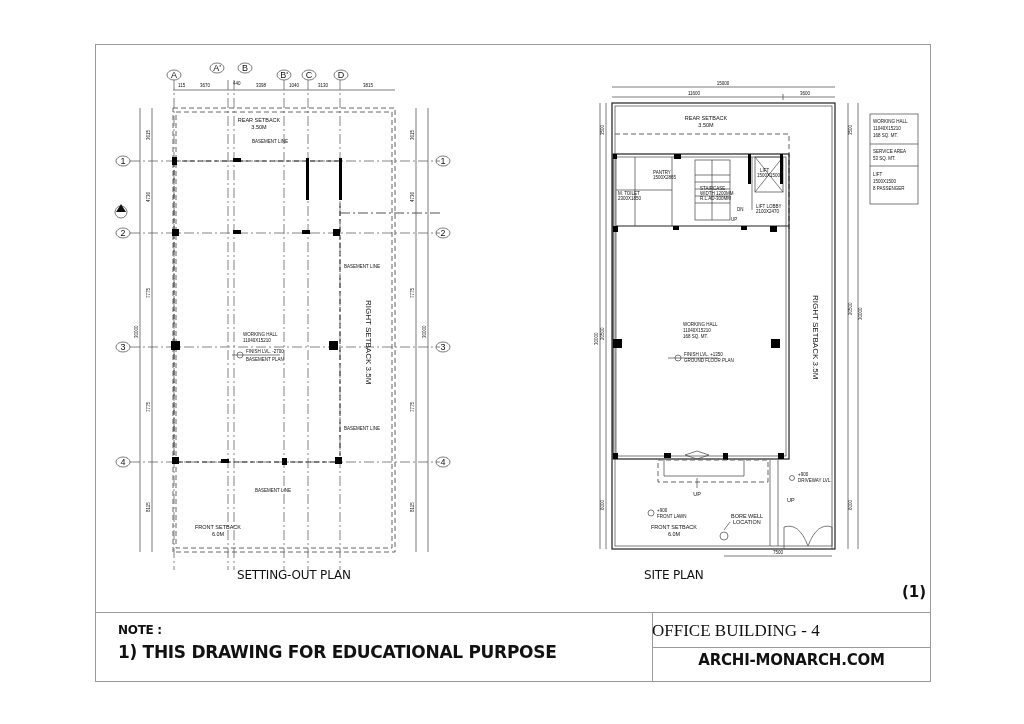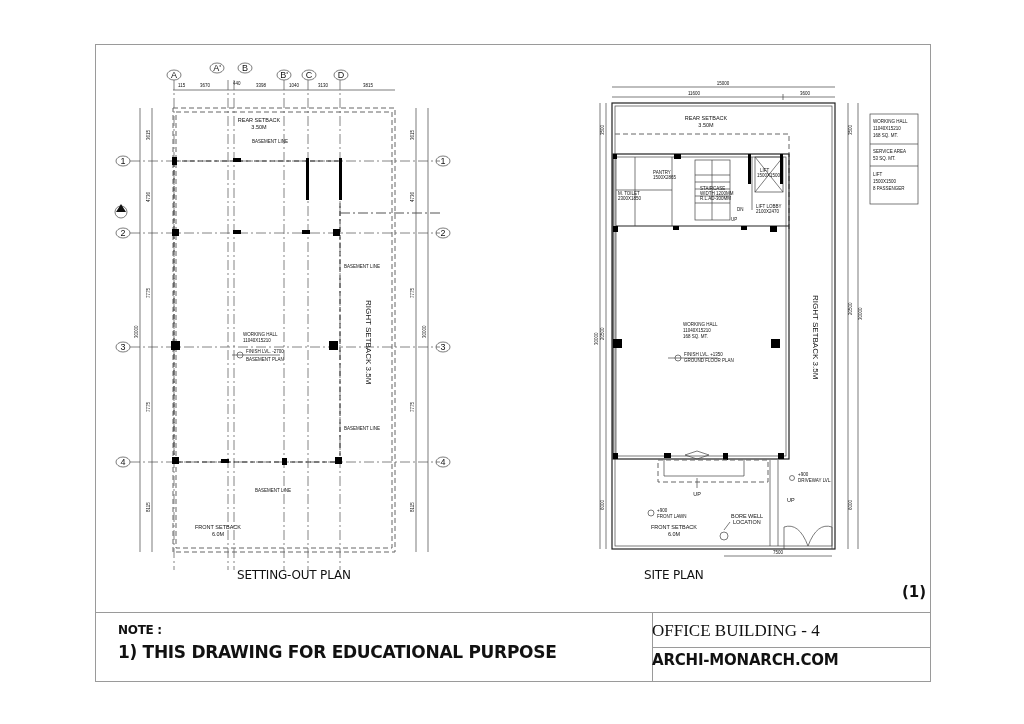--- a/index.html
+++ b/index.html
@@ -3,21 +3,21 @@
 <meta charset="utf-8">
 <style>
   html,body{margin:0;padding:0;background:#fff;}
   body{width:1024px;height:724px;position:relative;overflow:hidden;font-family:"Liberation Sans",sans-serif;color:#111;}
   .sheet{position:absolute;left:95px;top:44px;width:836px;height:638px;border:1px solid #9a9a9a;box-sizing:border-box;}
   svg{position:absolute;left:0;top:0;}
   .tb-row{position:absolute;border-top:1px solid #9a9a9a;}
   .note-head{position:absolute;left:118px;top:623px;font-weight:bold;font-size:12px;font-family:"DejaVu Sans",sans-serif;letter-spacing:-0.3px;}
   .note-line{position:absolute;left:118px;top:642px;font-weight:bold;font-size:17px;font-family:"DejaVu Sans",sans-serif;letter-spacing:-0.3px;}
   .proj-title{position:absolute;left:652px;top:621px;width:279px;text-align:left;font-family:"Liberation Serif",serif;font-size:17px;}
-  .site-name{position:absolute;left:652px;top:651px;width:279px;text-align:left;font-family:"DejaVu Sans",sans-serif;font-weight:bold;font-size:15px;letter-spacing:-0.2px;}
+  .site-name{position:absolute;left:652px;top:651px;width:279px;text-align:center;font-family:"DejaVu Sans",sans-serif;font-weight:bold;font-size:15px;letter-spacing:-0.2px;}
   .sheet-num{position:absolute;left:902px;top:583px;font-family:"DejaVu Sans",sans-serif;font-weight:bold;font-size:15px;}
   .plan-title{position:absolute;font-family:"DejaVu Sans",sans-serif;font-size:12px;letter-spacing:-0.2px;}
 </style>
 </head>
 <body>
 
 <div class="sheet"></div>
 
 <svg width="1024" height="724" xmlns="http://www.w3.org/2000/svg">
   <defs>

